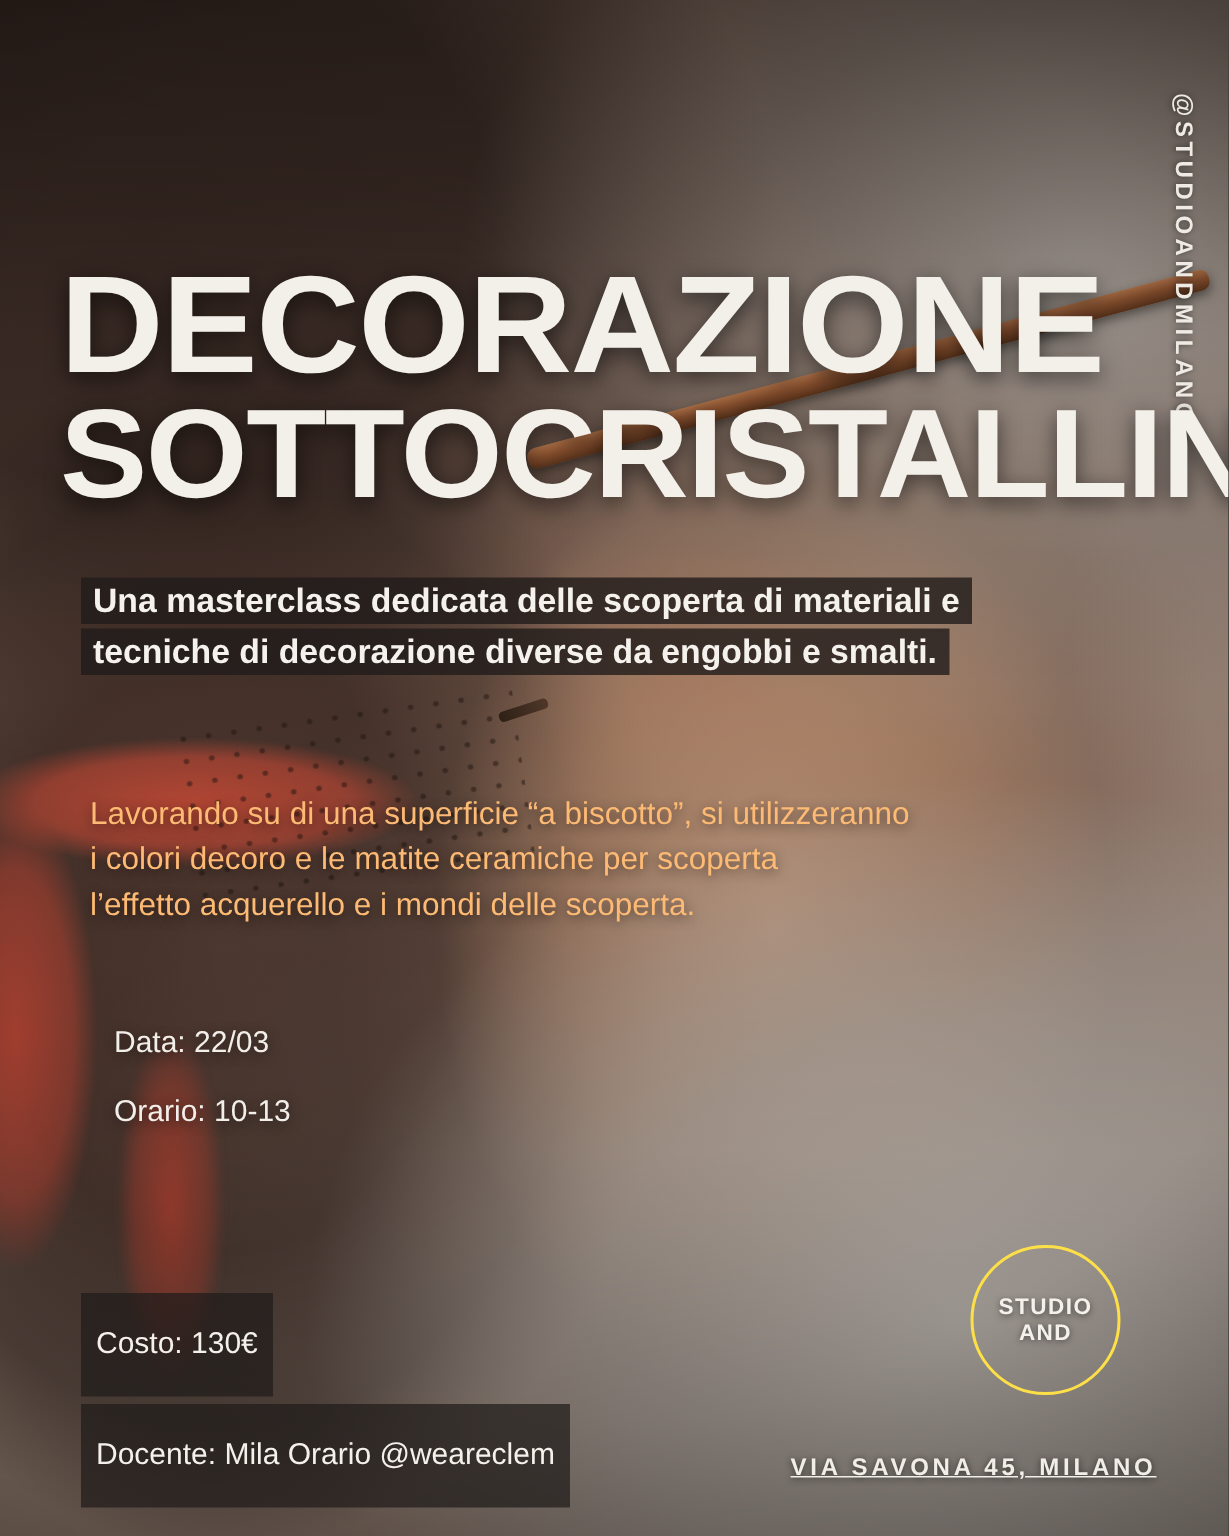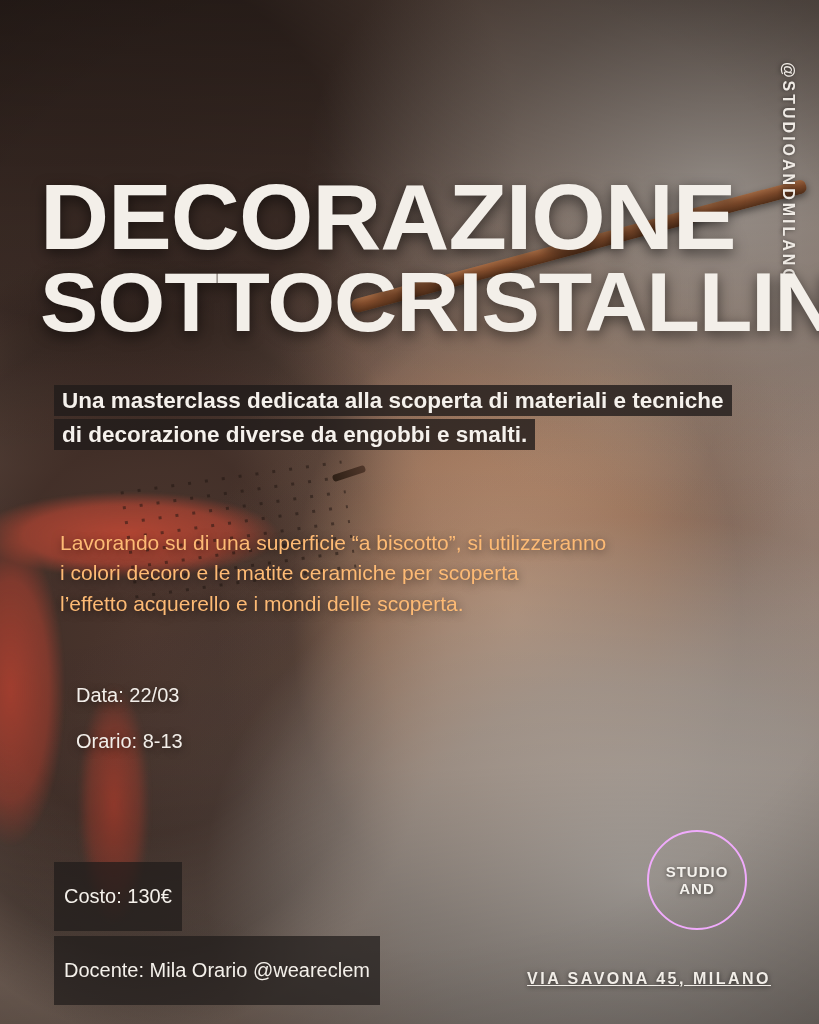--- a/index.html
+++ b/index.html
@@ -192,21 +192,21 @@
     padding: 20px 10px;
     margin-bottom: 5px;
   }
 
   .logo {
     position: absolute;
     right: 72px;
     bottom: 94px;
     width: 96px;
     height: 96px;
-    border: 2px solid #f0abfc;
+    border: 2px solid #fde047;
     border-radius: 50%;
     display: flex;
     flex-direction: column;
     align-items: center;
     justify-content: center;
     color: #f4f1ec;
     font-weight: 700;
     letter-spacing: 1px;
     font-size: 15px;
     line-height: 1.15;
@@ -241,32 +241,32 @@
   <div class="content">
 
     <div class="handle-vertical">@STUDIOANDMILANO</div>
 
     <div class="title-block">
       <span class="title-line l1">DECORAZIONE</span>
       <span class="title-line l2">SOTTOCRISTALLINA</span>
     </div>
 
     <div class="subtitle">
-      <span>Una masterclass dedicata alla scoperta di materiali e tecniche di decorazione diverse da engobbi e smalti.</span>
+      <span>Una masterclass dedicata delle scoperta di materiali e tecniche di decorazione diverse da engobbi e smalti.</span>
     </div>
 
     <div class="body-copy">
       <p>Lavorando su di una superficie “a biscotto”, si utilizzeranno</p>
       <p>i colori decoro e  le matite ceramiche per scoperta</p>
       <p>l’effetto acquerello e i mondi delle scoperta.</p>
     </div>
 
     <div class="schedule">
       <div>Data: 22/03</div>
-      <div>Orario: 8-13</div>
+      <div>Orario: 10-13</div>
     </div>
 
     <div class="price-block">
       <div class="chip">Costo: 130€</div>
       <div class="chip">Docente: Mila Orario @weareclem</div>
     </div>
 
     <div class="logo">
       <span>STUDIO</span>
       <span>AND</span>

